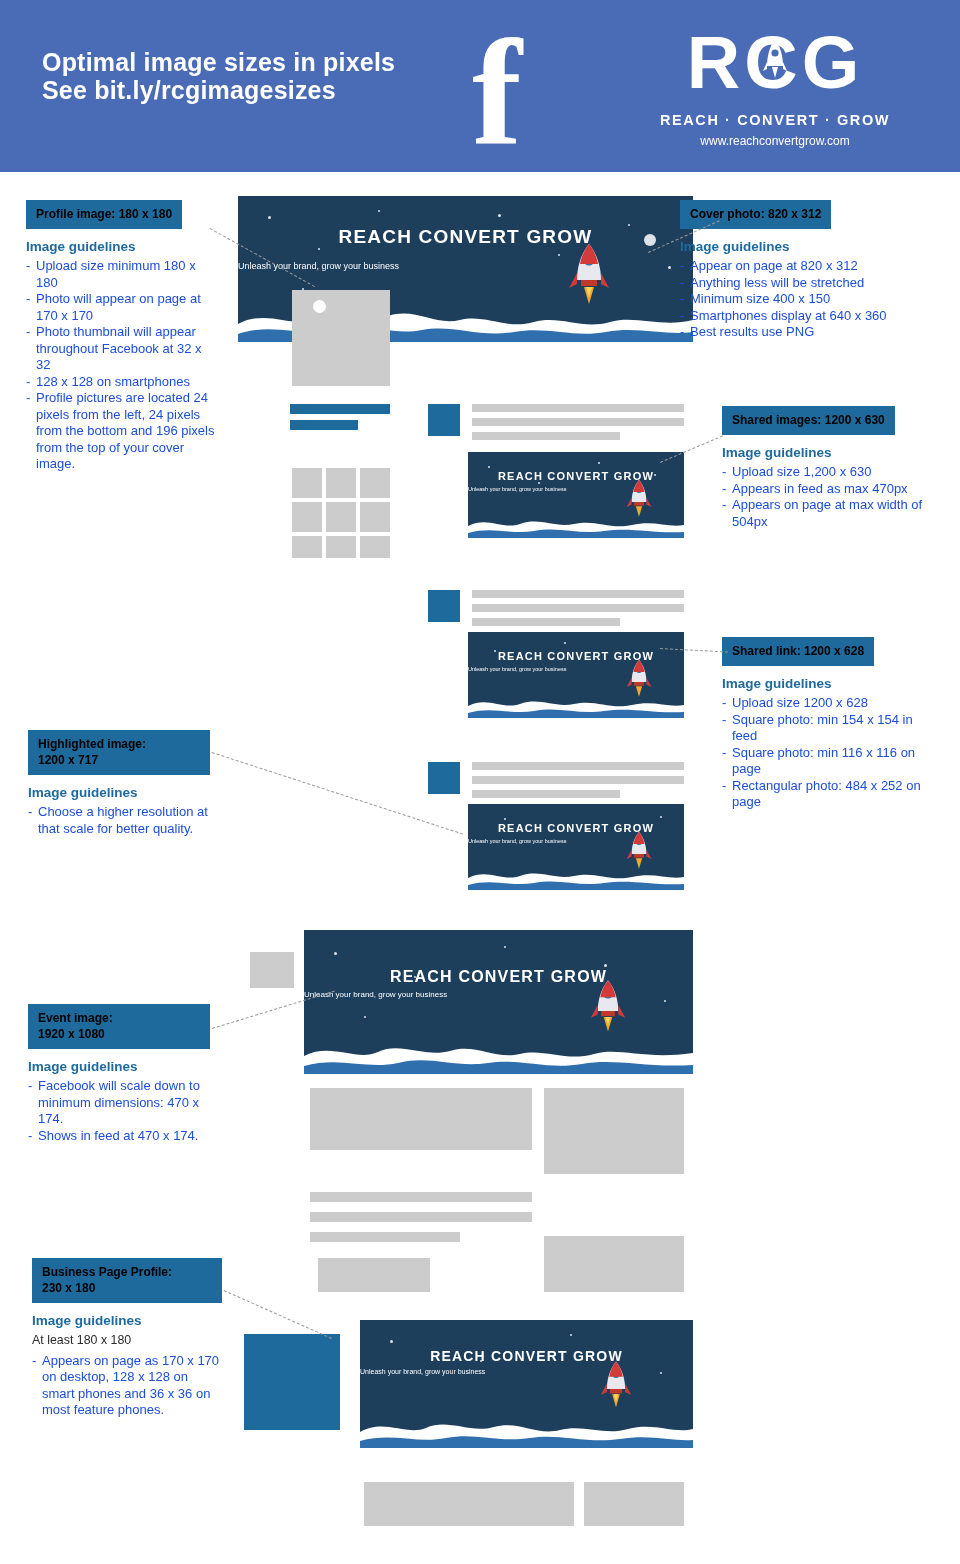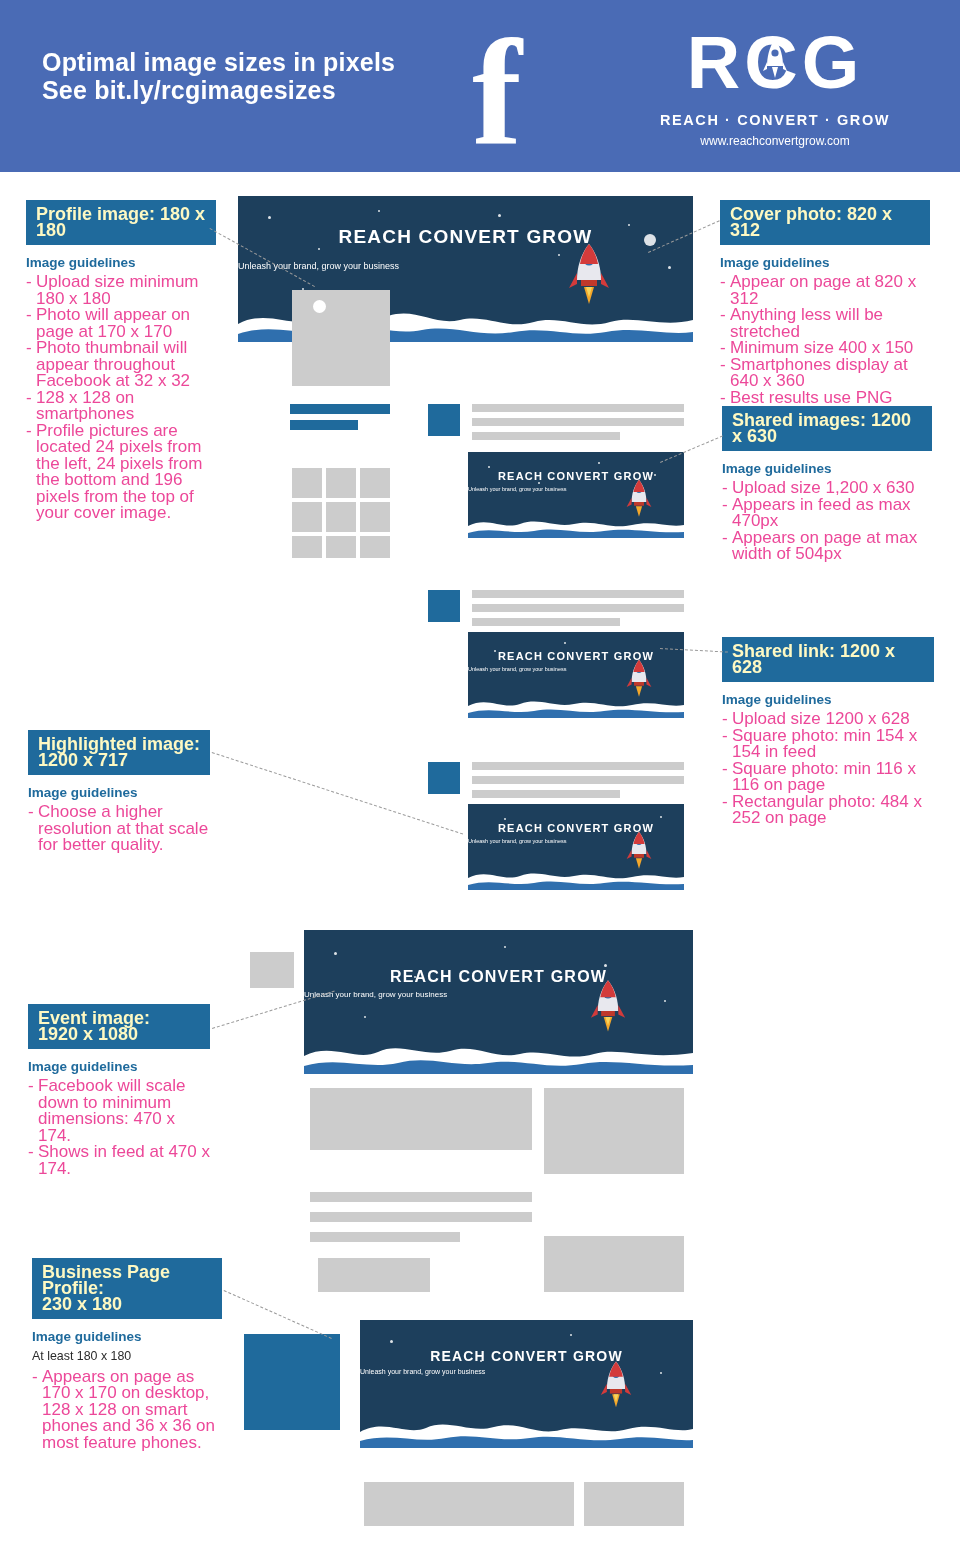--- a/index.html
+++ b/index.html
@@ -23,30 +23,30 @@
   .logo-main{font-size:74px;font-weight:bold;letter-spacing:4px;line-height:74px;position:relative;}
   .logo-rocket{
     position:absolute;left:152px;top:12px;width:26px;height:50px;
   }
   .logo-sub{font-size:14.5px;letter-spacing:1.6px;font-weight:bold;margin-top:12px;}
   .logo-url{font-size:12px;margin-top:6px;}
 
   
   .callout{position:absolute;}
   .callout .cap{
-    background:#1f6a9c;color:#fef9c3;font-size:18px;font-weight:bold;padding:6px 10px 7px 10px;
+    background:#1f6a9c;color:#000000;font-size:12px;font-weight:bold;padding:6px 10px 7px 10px;
     line-height:16px;display:inline-block;
   }
   .callout .cap.two{display:block;}
   .callout .sub{
     color:#1f6a9c;font-weight:bold;font-size:13.5px;margin-top:10px;
   }
   .callout ul{margin:4px 0 0 0;padding:0;list-style:none;}
   .callout ul li{
-    color:#ec4899;font-size:17px;line-height:16.5px;padding-left:10px;position:relative;
+    color:#1d4ed8;font-size:13px;line-height:16.5px;padding-left:10px;position:relative;
   }
   .callout ul li:before{content:"-";position:absolute;left:0;top:0;}
   .callout p.plain{color:#2b2b2b;font-size:12.4px;line-height:16.5px;margin:4px 0 0 0;}
 
   
   .dash{position:absolute;border-top:1.4px dashed #9a9a9a;transform-origin:0 0;}
 
   
   .panel{position:absolute;background:#ffffff;}
   .grayblock{position:absolute;background:#cccccc;}
@@ -293,21 +293,21 @@
   <div class="sub">Image guidelines</div>
   <ul>
     <li>Upload size minimum 180 x 180</li>
     <li>Photo will appear on page at 170 x 170</li>
     <li>Photo thumbnail will appear throughout Facebook at 32 x 32</li>
     <li>128 x 128 on smartphones</li>
     <li>Profile pictures are located 24 pixels from the left, 24 pixels from the bottom and 196 pixels from the top of your cover image.</li>
   </ul>
 </div>
 
-<div class="callout" style="left:720px;top:200px;width:210px;">
+<div class="callout" style="left:680px;top:200px;width:210px;">
   <div class="cap">Cover photo: 820 x 312</div>
   <div class="sub">Image guidelines</div>
   <ul>
     <li>Appear on page at 820 x 312</li>
     <li>Anything less will be stretched</li>
     <li>Minimum size 400 x 150</li>
     <li>Smartphones display at 640 x 360</li>
     <li>Best results use PNG</li>
   </ul>
 </div>

